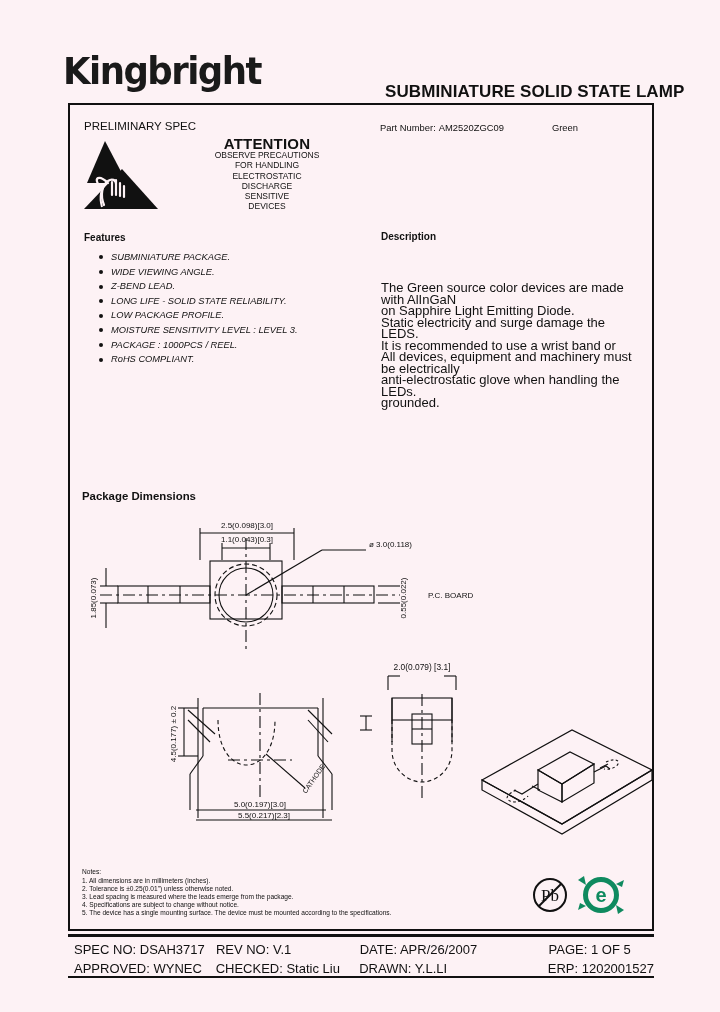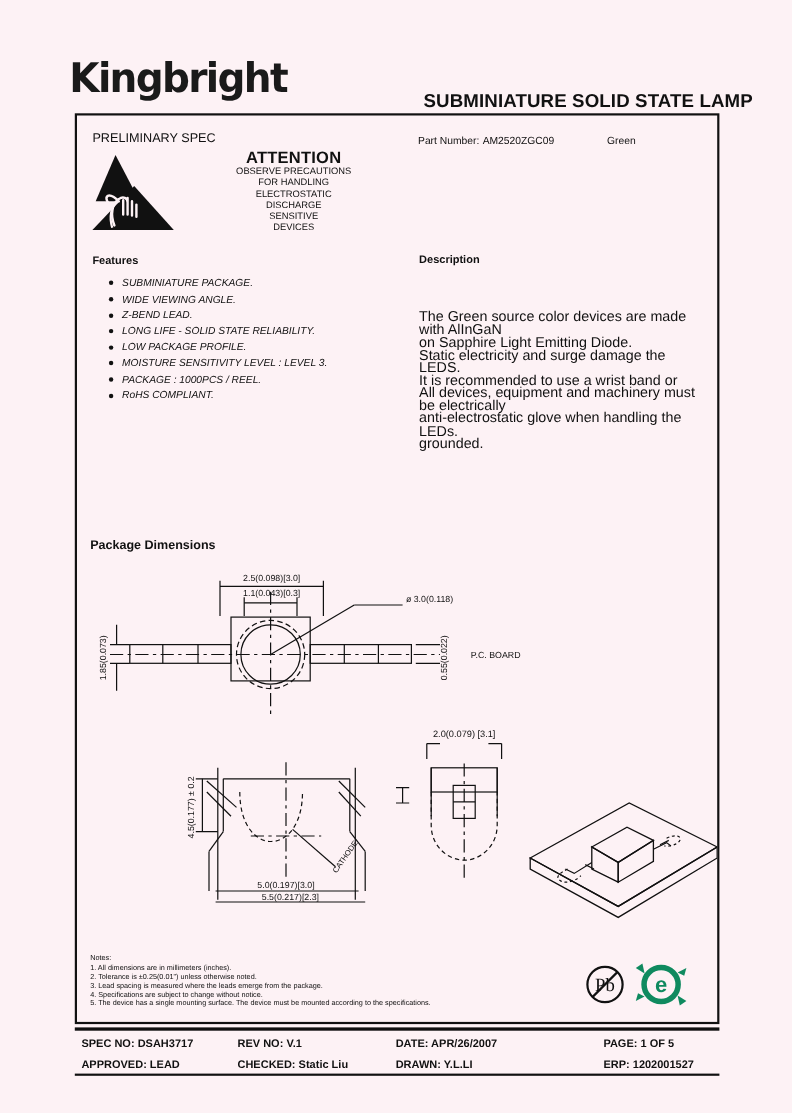--- a/index.html
+++ b/index.html
@@ -169,22 +169,22 @@
     box-sizing: border-box;
   }
   .footer-row {
     position: absolute; left: 0; width: 100%; height: 21px;
     display: flex;
     align-items: center;
   }
   .footer-row.r1 { top: 2px; }
   .footer-row.r2 { top: 21px; }
   .fcell {
-    font-size: 10px;
-    font-weight: bold;
+    font-size: 13px;
+    font-weight: normal;
     color: #111;
     white-space: nowrap;
   }
   .fcell.c1 { margin-left: 6px;  width: 148px; }
   .fcell.c2 { width: 150px; }
   .fcell.c3 { width: 197px; }
   .fcell.c4 { width: 110px; }
 </style>
 </head>
 <body>
@@ -408,21 +408,21 @@
         <span>APR/26/2007</span>
       </div>
       <div class="fcell c4">
         <span>PAGE:</span>
         <span>1 OF 5</span>
       </div>
     </div>
     <div class="footer-row r2">
       <div class="fcell c1">
         <span>APPROVED:</span>
-        <span>LEAD</span>
+        <span>WYNEC</span>
       </div>
       <div class="fcell c2">
         <span>CHECKED:</span>
         <span>Static Liu</span>
       </div>
       <div class="fcell c3">
         <span>DRAWN:</span>
         <span>Y.L.LI</span>
       </div>
       <div class="fcell c4">

